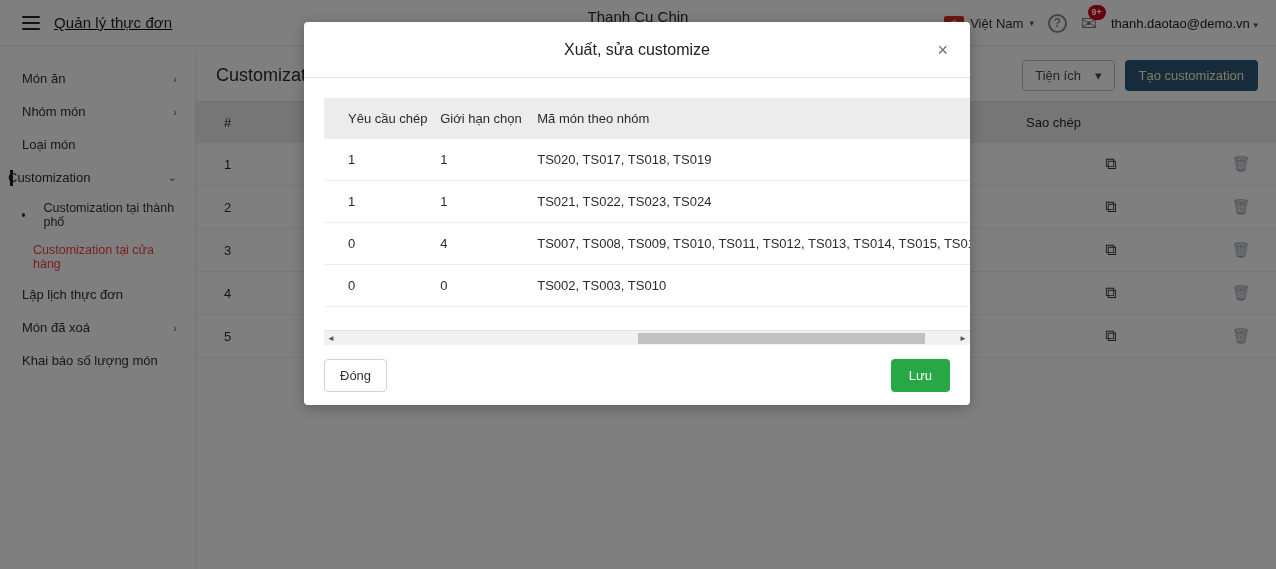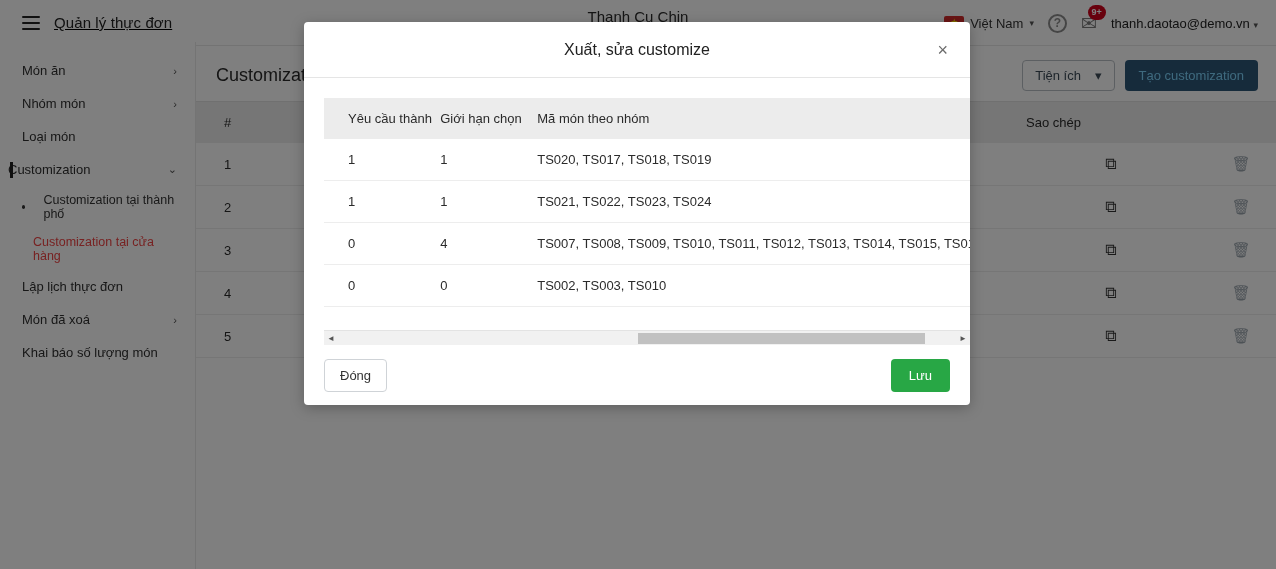--- a/index.html
+++ b/index.html
@@ -59,21 +59,21 @@
   .badge {
     position: absolute; top: -9px; right: -9px;
     background: #d0021b; color: #fff; border-radius: 10px;
     font-size: 9px; line-height: 1; padding: 3px 4px; min-width: 17px; text-align: center;
     font-weight: bold;
   }
   .user-email { font-size: 13px; color: #222; cursor: pointer; }
 
   
   .sidebar {
-    position: absolute; top: 42px; left: 0; width: 196px; bottom: 0;
+    position: absolute; top: 50px; left: 0; width: 196px; bottom: 0;
     background: #ffffff; border-right: 1px solid #e9e9e9;
     padding-top: 12px;
   }
   .nav-item {
     position: relative; display: flex; align-items: center; justify-content: space-between;
     padding: 9px 18px 9px 22px; font-size: 13px; color: #2f2f2f; cursor: pointer;
   }
   .nav-item.active { font-weight: 400; padding-left: 8px; }
   .nav-item.active::before {
     content: ""; position: absolute; left: 10px; top: 9px;
@@ -94,21 +94,21 @@
     padding: 14px 18px 10px 20px;
   }
   .content-title { font-size: 18px; color: #2b2b2b; }
   .head-btns { display: flex; align-items: center; gap: 10px; }
   .btn-outline {
     border: 1px solid #b9bfc5; background: #fff; color: #3c4a57;
     font-size: 13px; padding: 7px 12px; border-radius: 4px; cursor: pointer;
     display: flex; align-items: center; gap: 14px;
   }
   .btn-primary {
-    background: #2c5777; color: #7dd3fc; border: none;
+    background: #2c5777; color: #fef9c3; border: none;
     font-size: 13px; padding: 8px 14px; border-radius: 4px; cursor: pointer;
   }
 
   .bg-table { width: 100%; border-collapse: collapse; table-layout: fixed; }
   .bg-table th {
     background: #ececec; color: #2a2a2a; font-size: 13px; font-weight: normal;
     text-align: left; padding: 13px 10px; border-top: 1px solid #e0e0e0;
   }
   .bg-table td {
     font-size: 13px; color: #2b2b2b; padding: 12px 10px;
@@ -322,21 +322,21 @@
       <div class="modal-title">Xuất, sửa customize</div>
       <button class="modal-close">×</button>
     </div>
 
     <div class="modal-body">
       <div class="modal-scroll">
         <table class="m-table">
           <thead>
             <tr>
               <th class="m-c0"></th>
-              <th class="m-c1">Yêu cầu thành</th>
+              <th class="m-c1">Yêu cầu chép</th>
               <th class="m-c2">Giới hạn chọn</th>
               <th class="m-c3">Mã món theo nhóm</th>
             </tr>
           </thead>
           <tbody>
             <tr>
               <td class="m-c0"></td>
               <td class="m-c1">1</td>
               <td class="m-c2">1</td>
               <td class="m-c3">TS020, TS017, TS018, TS019</td>

